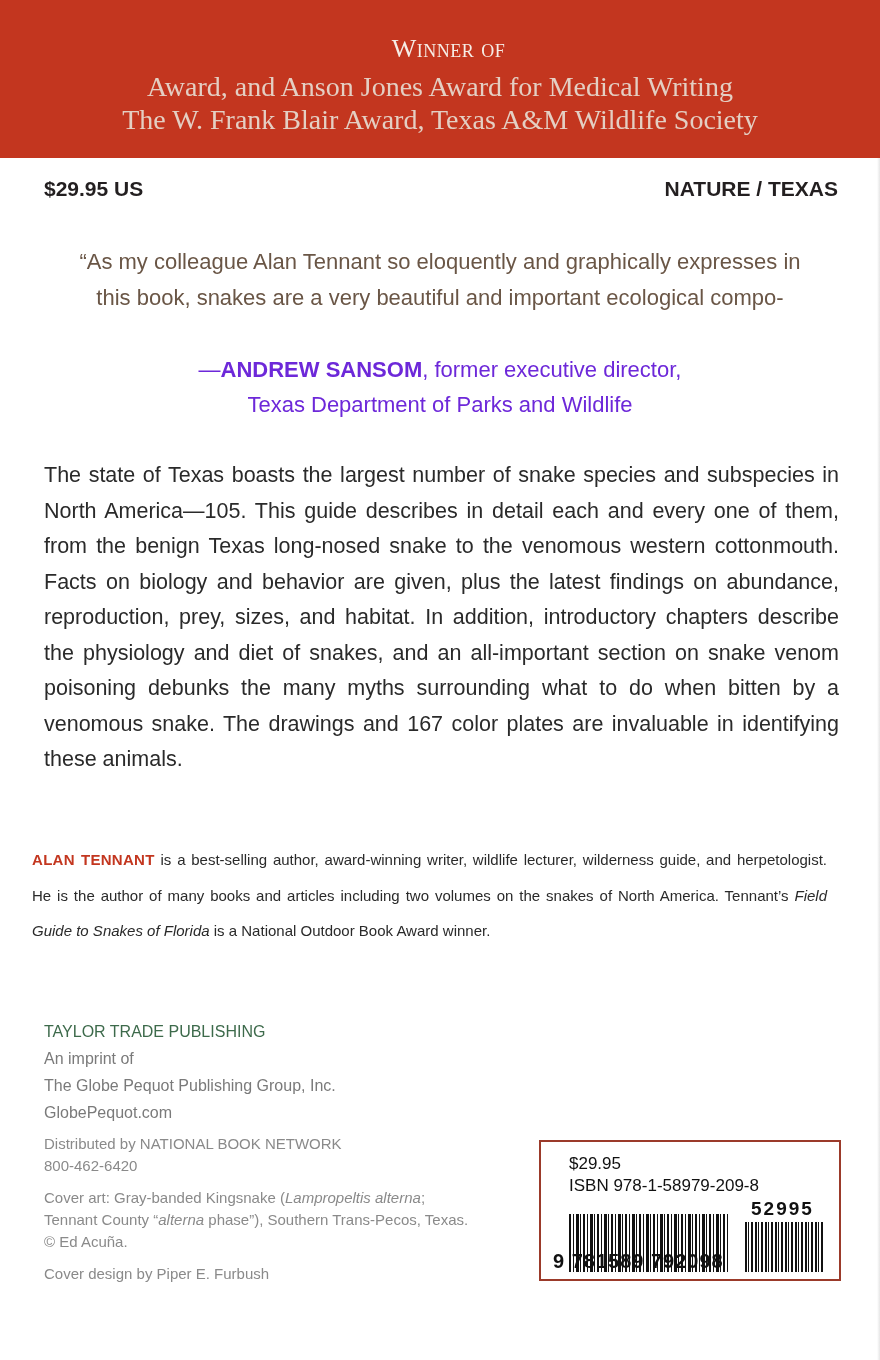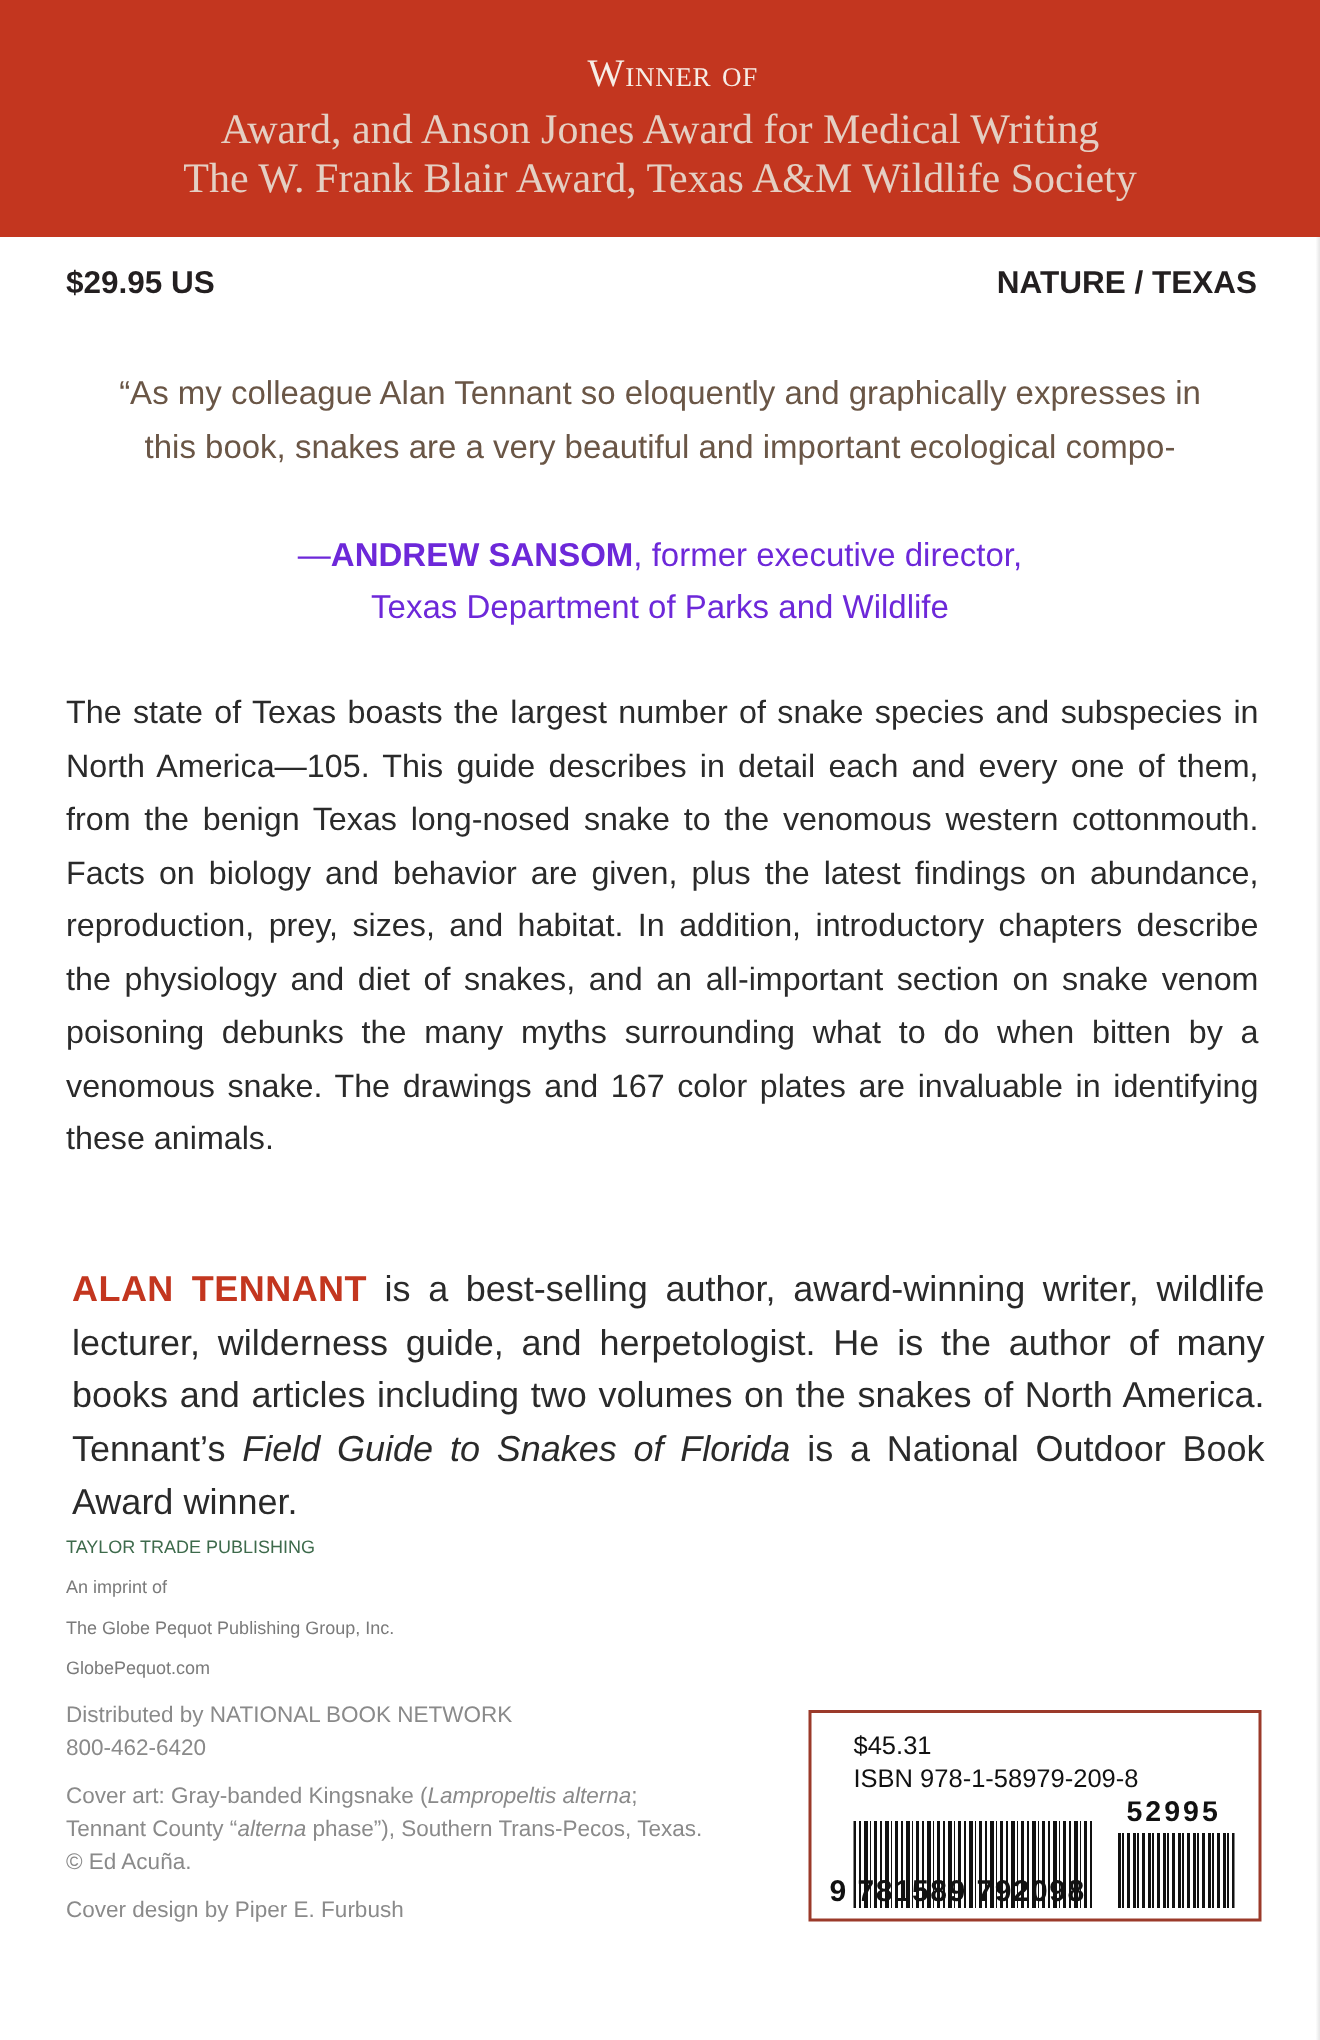--- a/index.html
+++ b/index.html
@@ -37,29 +37,29 @@
   }
   .attribution b { font-weight: bold; }
 
   .desc {
     position: absolute; top: 458px; left: 44px; width: 795px;
     font-size: 21.5px; line-height: 35.5px; color: #2a2a2a; text-align: justify;
     text-align-last: left;
   }
 
   .bio {
-    position: absolute; top: 842px; left: 48px; width: 795px;
-    font-size: 24px; line-height: 35.5px; color: #2a2a2a; text-align: justify;
+    position: absolute; top: 842px; left: 32px; width: 795px;
+    font-size: 15px; line-height: 35.5px; color: #2a2a2a; text-align: justify;
     text-align-last: left;
   }
   .bio .author { color: #c3361f; font-weight: bold; letter-spacing: 0.3px; }
 
   .publisher {
     position: absolute; top: 1018px; left: 44px; width: 460px;
-    font-size: 12px; line-height: 27px; color: #7a7a7a;
+    font-size: 16px; line-height: 27px; color: #7a7a7a;
   }
   .publisher .imprint { color: #3d6a4b; }
   .dist {
     position: absolute; top: 1133px; left: 44px; width: 460px;
     font-size: 15px; line-height: 22px; color: #8a8a8a;
   }
   .cover-art {
     position: absolute; top: 1187px; left: 44px; width: 460px;
     font-size: 15px; line-height: 22px; color: #8a8a8a;
   }
@@ -144,19 +144,19 @@
 
 <div class="cover-art">
   <div><span>Cover art: Gray-banded Kingsnake (</span><i>Lampropeltis alterna</i><span>;</span></div>
   <div><span>Tennant County “</span><i>alterna</i><span> phase”), Southern Trans-Pecos, Texas.</span></div>
   <div>© Ed Acuña.</div>
 </div>
 
 <div class="cover-design">Cover design by Piper E. Furbush</div>
 
 <div class="barcode-box">
-  <div class="bprice">$45.31</div>
+  <div class="bprice">$29.95</div>
   <div class="isbn">ISBN 978-1-58979-209-8</div>
   <div class="bars-main"></div>
   <div class="supp-num">52995</div>
   <div class="bars-supp"></div>
   <div class="ean-num">9 781589 792098</div>
 </div>
 
 </body></html>

